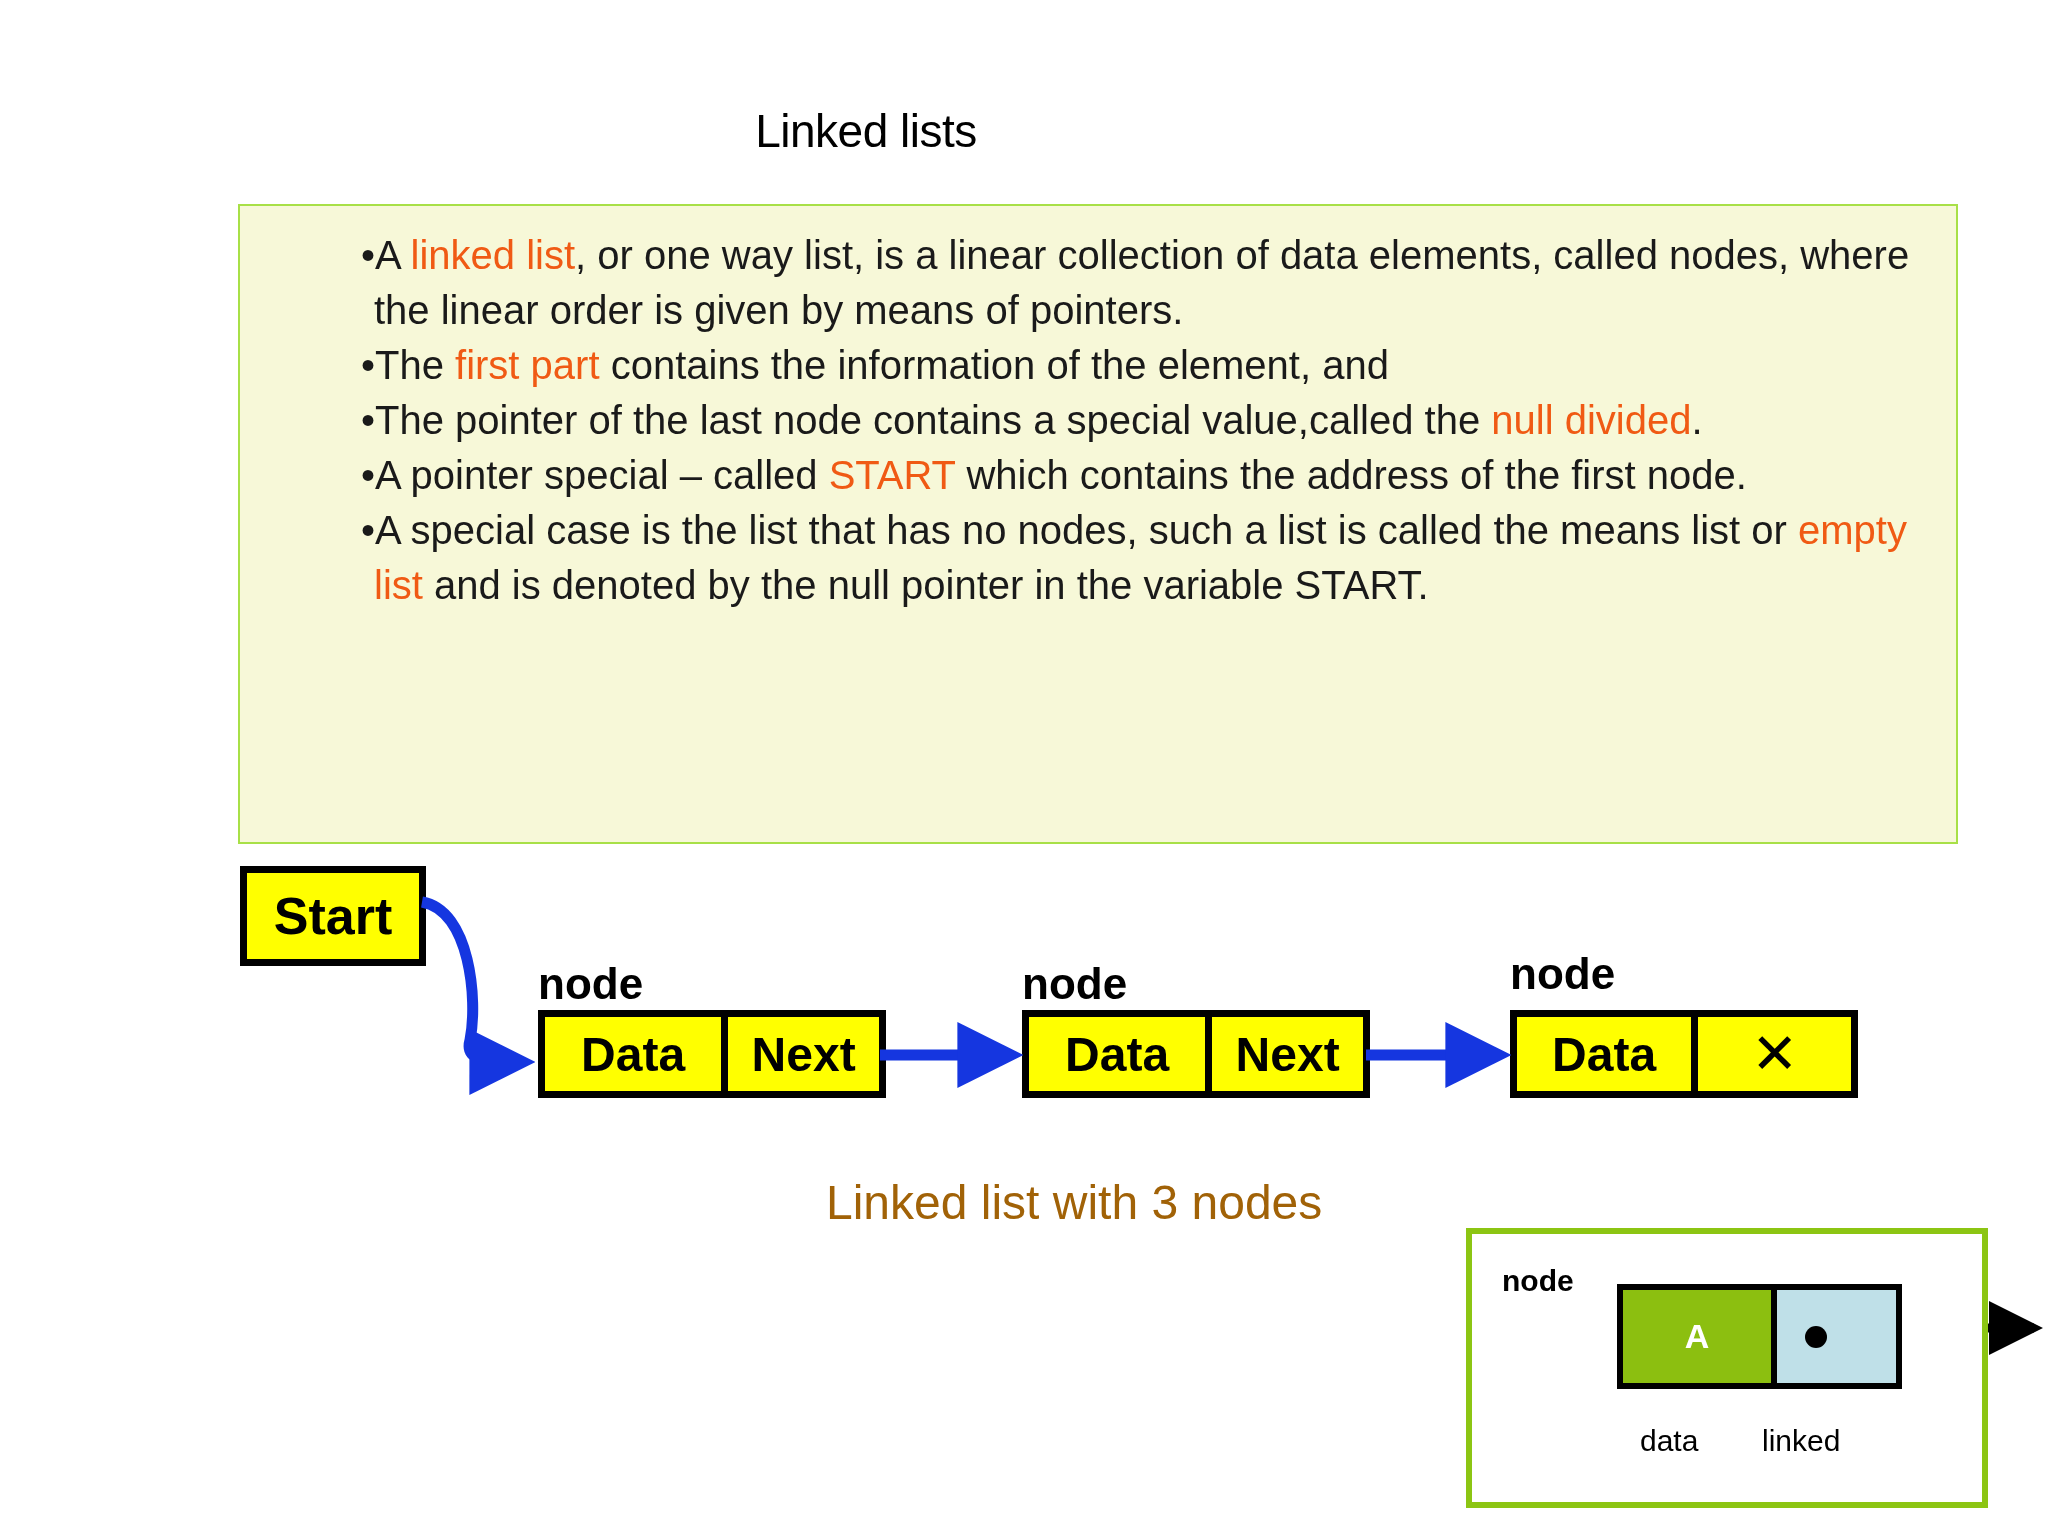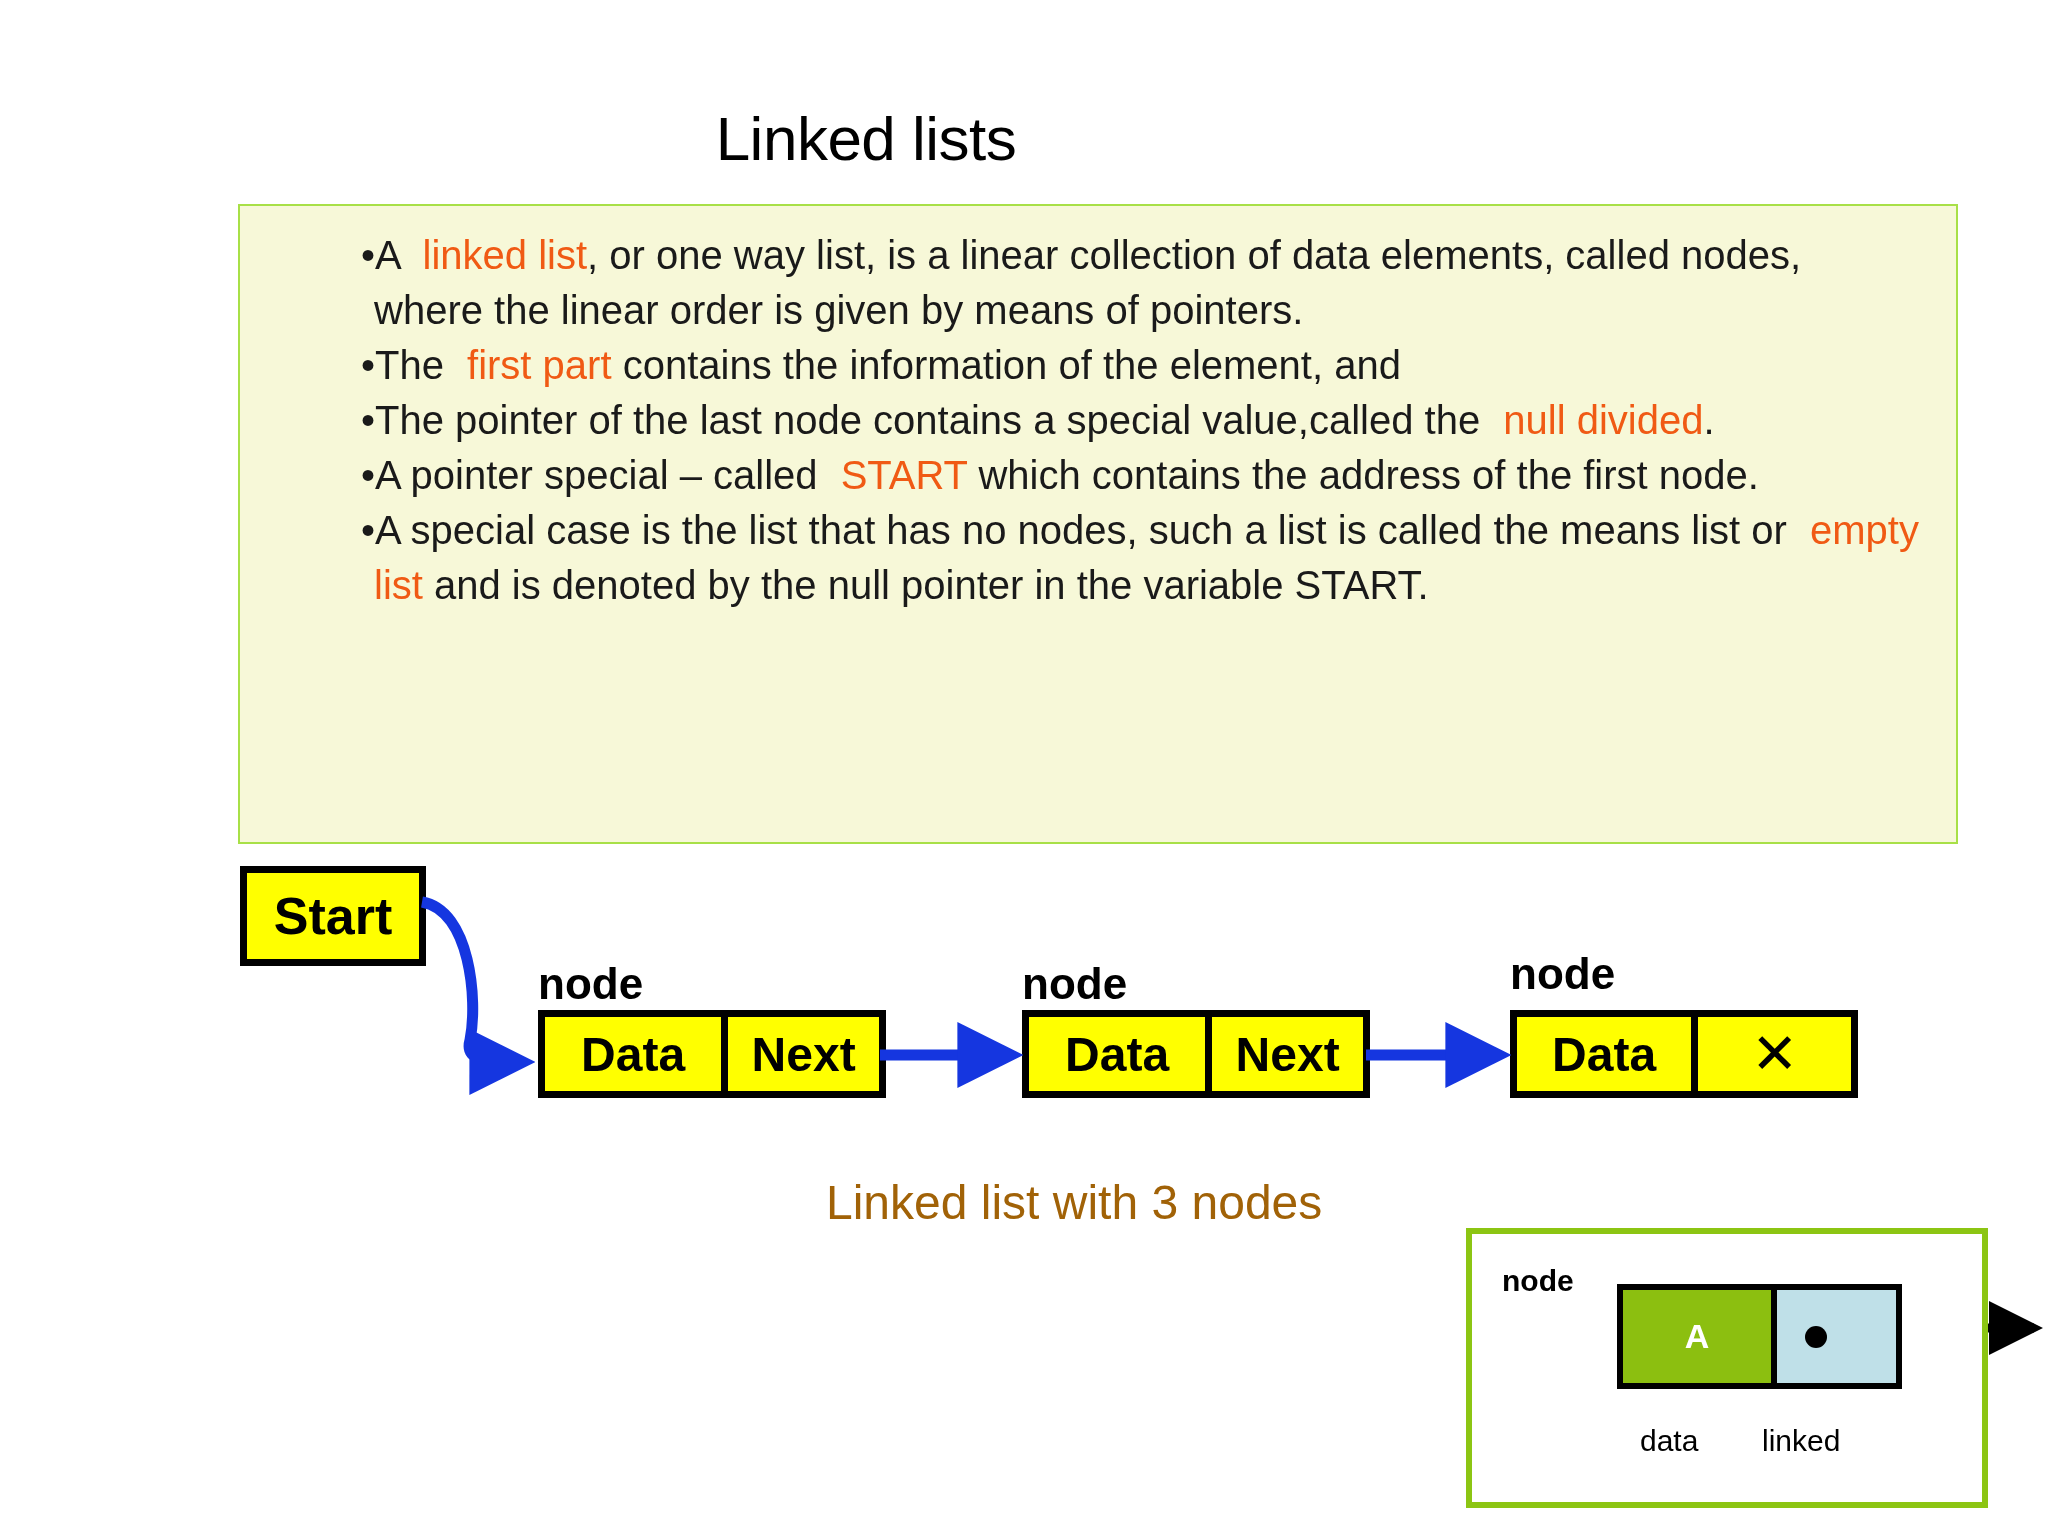--- a/index.html
+++ b/index.html
@@ -15,21 +15,21 @@
     overflow: hidden;
   }
 
   
   #slide-title {
     position: absolute;
     top: 108px;
     left: 0;
     width: 1732px;
     text-align: center;
-    font-size: 62px;
+    font-size: 46px;
     font-weight: 400;
     color: #000000;
     letter-spacing: -0.5px;
     line-height: 1;
   }
 
   
   #body-box {
     position: absolute;
     left: 238px;
@@ -49,21 +49,21 @@
     line-height: 55px;
     color: #1a1a1a;
     font-family: "Liberation Sans", sans-serif;
   }
   .blt {
     display: block;
     text-indent: -13px;
     padding-left: 13px;
     white-space: normal;
   }
-  .hl { color: #f05a14; margin-left: 12px; }
+  .hl { color: #f05a14; }
 
   
   #diagram {
     position: absolute;
     left: 0;
     top: 0;
     width: 2048px;
     height: 1536px;
     pointer-events: none;
   }

